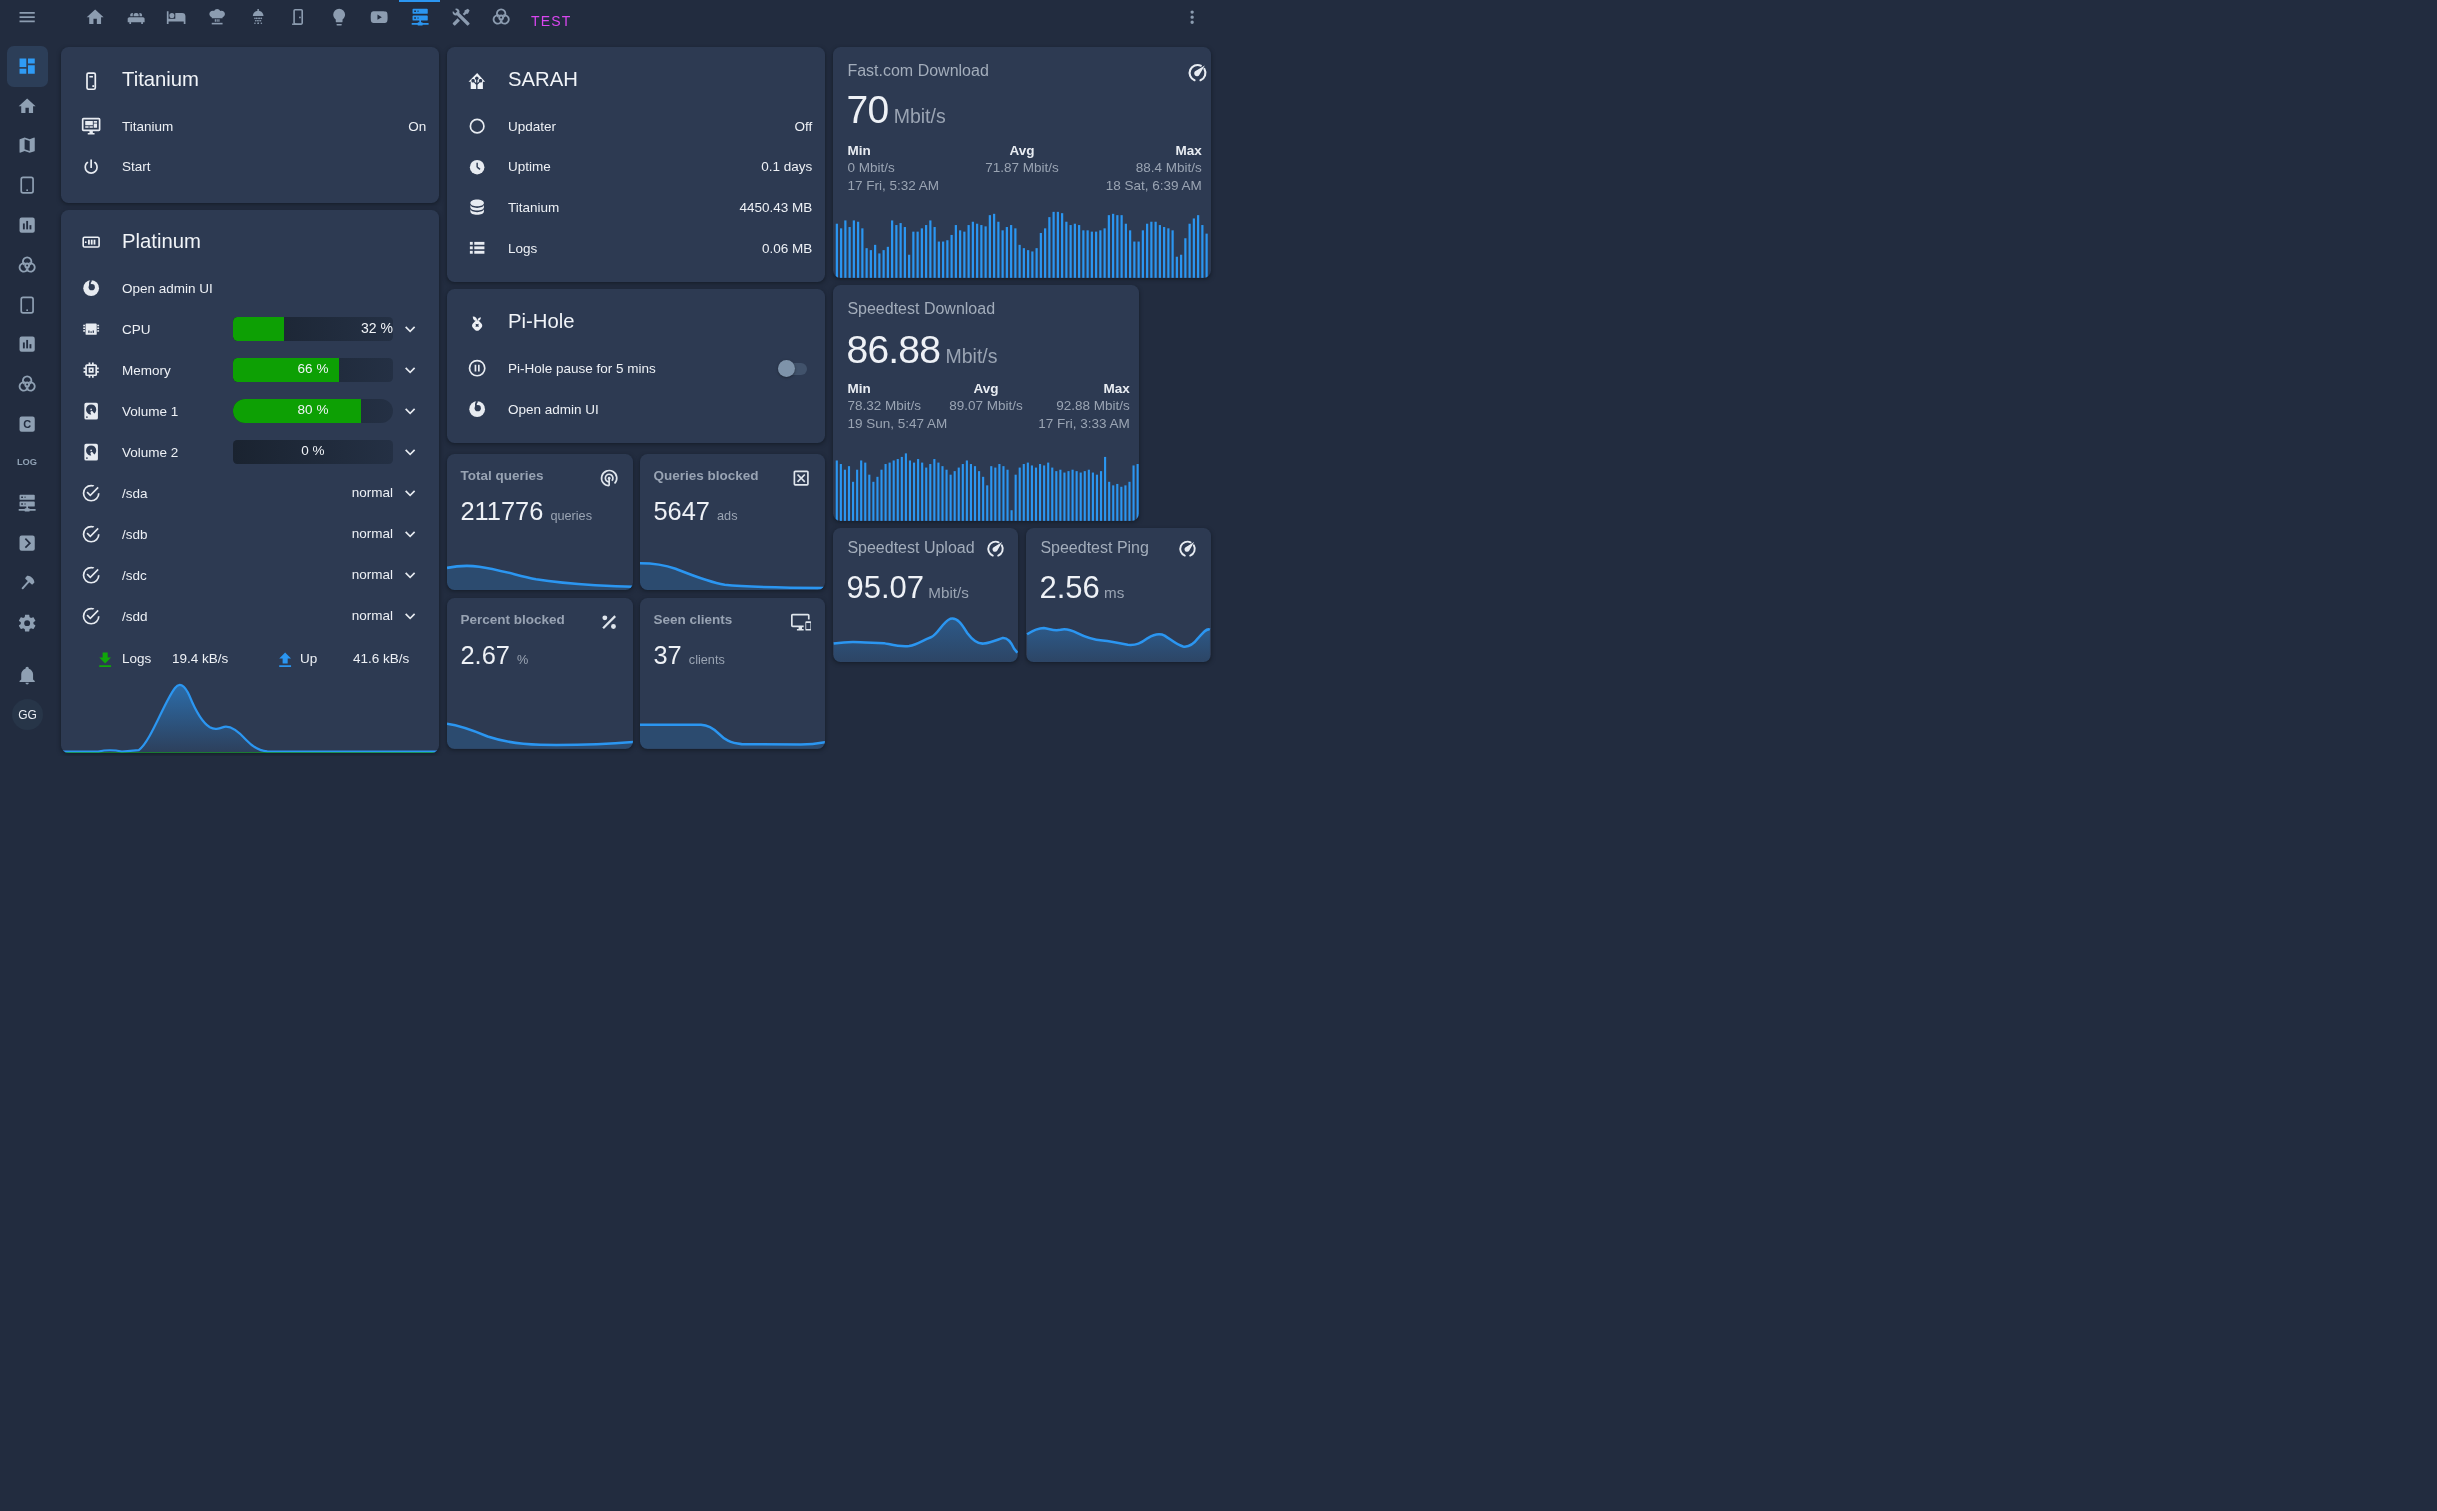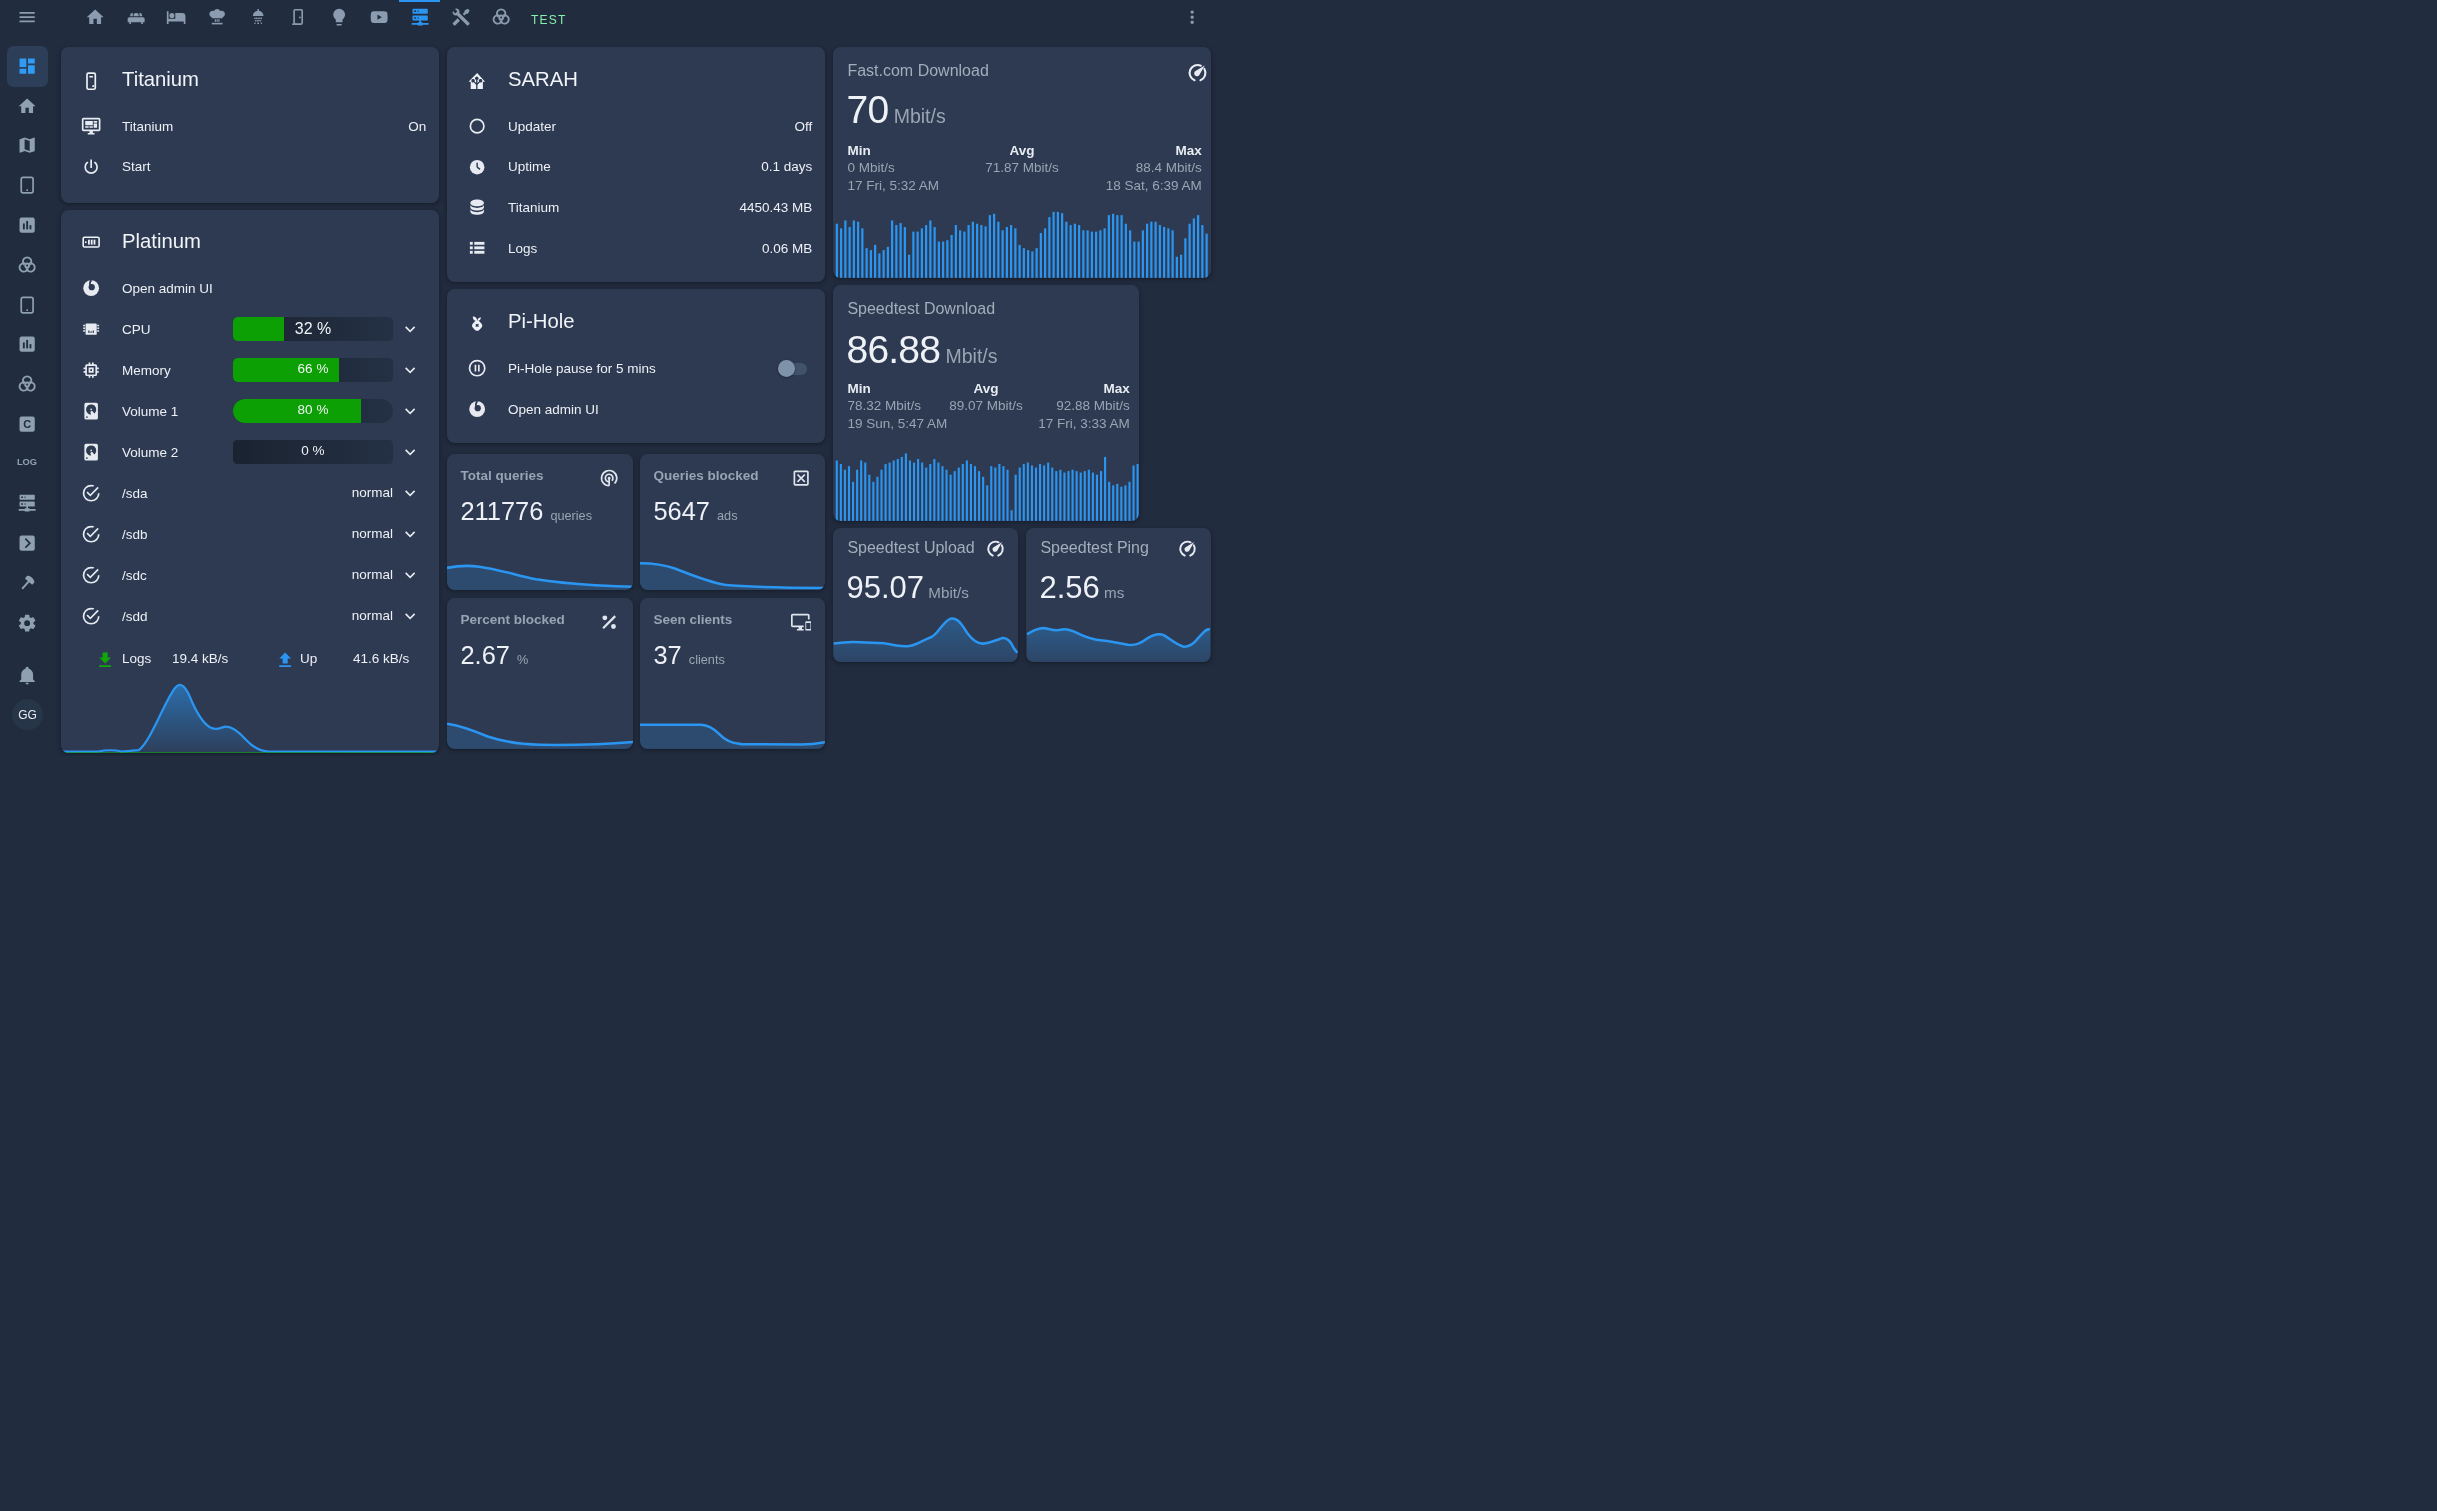--- a/index.html
+++ b/index.html
@@ -71,21 +71,21 @@
   </svg>
 <svg style="position:absolute;left:491px;top:6.8px;color:#8c9cb0;" width="20.3" height="20.3" viewBox="0 0 24 24" fill="#8c9cb0" opacity="1.0">
     <g fill="none" stroke="currentColor" stroke-width="2.2">
       <path d="M8.65,11.52 A5.0,5.0 0 1 1 15.35,11.52"></path>
       <path d="M12.91,15.74 A5.0,5.0 0 1 1 9.56,9.94"></path>
       <path d="M14.44,9.94 A5.0,5.0 0 1 1 11.09,15.74"></path>
       <circle cx="12" cy="12.4" r="2.3"></circle>
     </g>
   </svg>
 <div class="abs" style="left:399px;top:0;width:41px;height:2.1px;background:#2b96f1"></div>
-<div class="abs" style="left:531px;top:13px;font-size:12px;color:#86efac;letter-spacing:1.2px">TEST</div>
+<div class="abs" style="left:531px;top:13px;font-size:14px;color:#d946ef;letter-spacing:1.2px">TEST</div>
 <svg style="position:absolute;left:1182px;top:6.8px;color:#8c9cb0;" width="20.3" height="20.3" viewBox="0 0 24 24" fill="#8c9cb0" opacity="1.0">
     <path d="M12,16A2,2 0 0,1 14,18A2,2 0 0,1 12,20A2,2 0 0,1 10,18A2,2 0 0,1 12,16M12,10A2,2 0 0,1 14,12A2,2 0 0,1 12,14A2,2 0 0,1 10,12A2,2 0 0,1 12,10M12,4A2,2 0 0,1 14,6A2,2 0 0,1 12,8A2,2 0 0,1 10,6A2,2 0 0,1 12,4Z"></path>
   </svg>
 <div class="abs" style="left:6.8px;top:46px;width:41px;height:41px;background:#2c3e58;border-radius:6.8px"></div>
 <svg style="position:absolute;left:17px;top:56px;color:#2f9bf5;" width="20.3" height="20.3" viewBox="0 0 24 24" fill="#2f9bf5" opacity="1.0">
     <path d="M13,3V9H21V3M13,21H21V11H13M3,21H11V15H3M3,13H11V3H3V13Z"></path>
   </svg>
 <svg style="position:absolute;left:17px;top:96px;color:#8fa0b3;" width="20.3" height="20.3" viewBox="0 0 24 24" fill="#8fa0b3" opacity="1.0">
     <path d="M10,20V14H14V20H19V12H22L12,3L2,12H5V20H10Z"></path>
   </svg>
@@ -199,21 +199,21 @@
       <rect x="19.2" y="13.2" width="2.2" height="1.8"></rect>
       <g fill="#2d3a52">
         <rect x="8.6" y="13.6" width="1.5" height="2.8"></rect>
         <rect x="11.2" y="14.6" width="1.5" height="1.8"></rect>
         <rect x="13.8" y="13.6" width="1.5" height="2.8"></rect>
       </g>
     </svg>
     <div class="rlabel" style="top:111px;line-height:17px">CPU</div>
     <div class="abs" style="left:172px;top:107px;width:160px;height:24px;background:linear-gradient(90deg,#1a2330,#243044);border-radius:4.2px;overflow:hidden">
       <div style="position:absolute;left:0;top:0;bottom:0;width:32%;background:#0da004;border-radius:4.2px 0 0 4.2px"></div>
-      <div style="position:absolute;left:0;right:0;top:3.4px;text-align:center;font-size:16px;color:#f0f3f7">32 %</div>
+      <div style="position:absolute;left:0;right:0;top:3.4px;text-align:right;font-size:14px;color:#f0f3f7">32 %</div>
     </div>
     <svg style="position:absolute;left:339px;top:109px;color:#e7ebf1;" width="20.3" height="20.3" viewBox="0 0 24 24" fill="#e7ebf1" opacity="1.0">
       <path d="M7.41,8.58L12,13.17L16.59,8.58L18,10L12,16L6,10L7.41,8.58Z"></path>
     </svg>
     <svg style="position:absolute;left:20.3px;top:150px;color:#e7ebf1;" width="20.3" height="20.3" viewBox="0 0 24 24" fill="#e7ebf1" opacity="1.0">
       <path d="M17,17H7V7H17M21,11V9H19V7C19,5.89 18.1,5 17,5H15V3H13V5H11V3H9V5H7C5.89,5 5,5.89 5,7V9H3V11H5V13H3V15H5V17A2,2 0 0,0 7,19H9V21H11V19H13V21H15V19H17A2,2 0 0,0 19,17V15H21V13H19V11M13,13H11V11H13M15,9H9V15H15V9Z"></path>
     </svg>
     <div class="rlabel" style="top:152px;line-height:17px">Memory</div>
     <div class="abs" style="left:172px;top:148px;width:160px;height:24px;background:linear-gradient(90deg,#1a2330,#243044);border-radius:4.2px;overflow:hidden">
       <div style="position:absolute;left:0;top:0;bottom:0;width:66%;background:#0da004;border-radius:4.2px 0 0 4.2px"></div>

